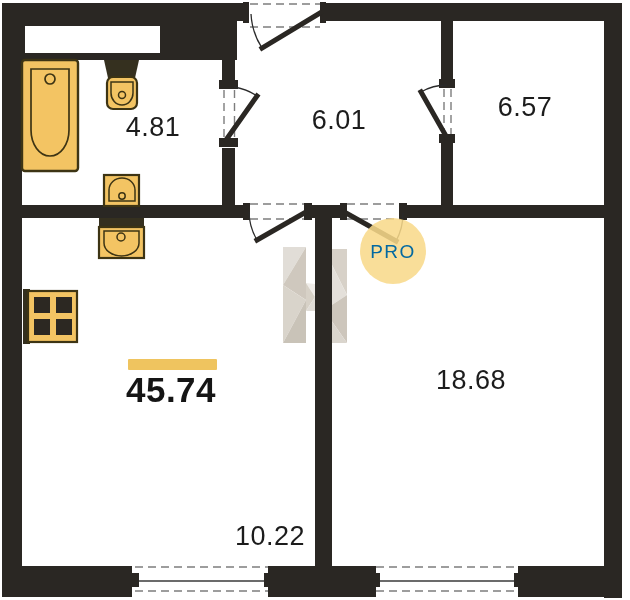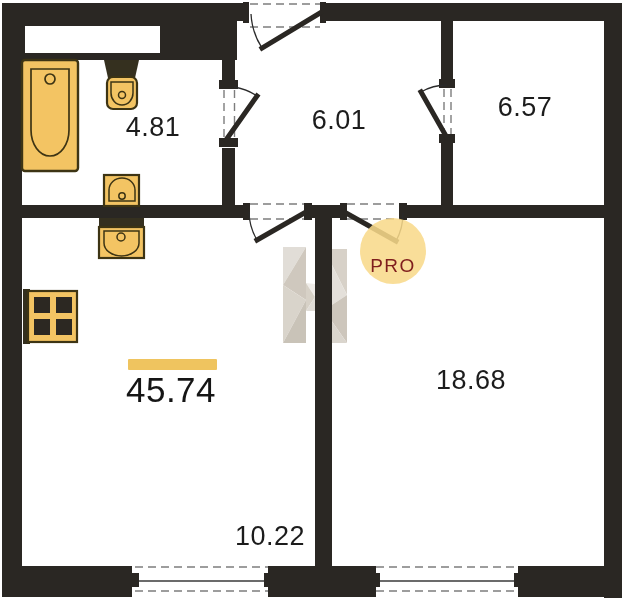--- a/index.html
+++ b/index.html
@@ -4,23 +4,23 @@
 <style>
   html,body{margin:0;padding:0;background:#ffffff;}
   #stage{position:relative;width:630px;height:600px;background:#ffffff;overflow:hidden;
          font-family:"Liberation Sans",sans-serif;}
   #plan-svg{position:absolute;left:0;top:0;}
   .room-label{position:absolute;width:110px;text-align:center;font-size:27px;
               color:#1c1c1c;letter-spacing:.5px;line-height:1;}
   .total-bar{position:absolute;left:128px;top:359px;width:89px;height:11px;
              background:#efc45f;border-radius:1px;}
   .total-label{position:absolute;left:116px;top:371px;width:110px;text-align:center;
-               font-size:35px;font-weight:400;color:#151515;line-height:1.1;letter-spacing:.5px;}
-  .pro-badge{position:absolute;left:361px;top:256px;width:64px;text-align:center;
-             font-size:19px;font-weight:500;color:#7f1d1d;letter-spacing:1.5px;line-height:1;}
+               font-size:35px;font-weight:700;color:#151515;line-height:1.1;letter-spacing:.5px;}
+  .pro-badge{position:absolute;left:361px;top:242px;width:64px;text-align:center;
+             font-size:19px;font-weight:500;color:#0369a1;letter-spacing:1.5px;line-height:1;}
 </style>
 </head>
 <body>
 
 <div id="stage">
 
   <svg id="plan-svg" width="630" height="600" viewBox="0 0 630 600">
 
     <g opacity="0.95">
       <polygon points="283,247 306,247 283,285" fill="#e0dcd5"></polygon>

